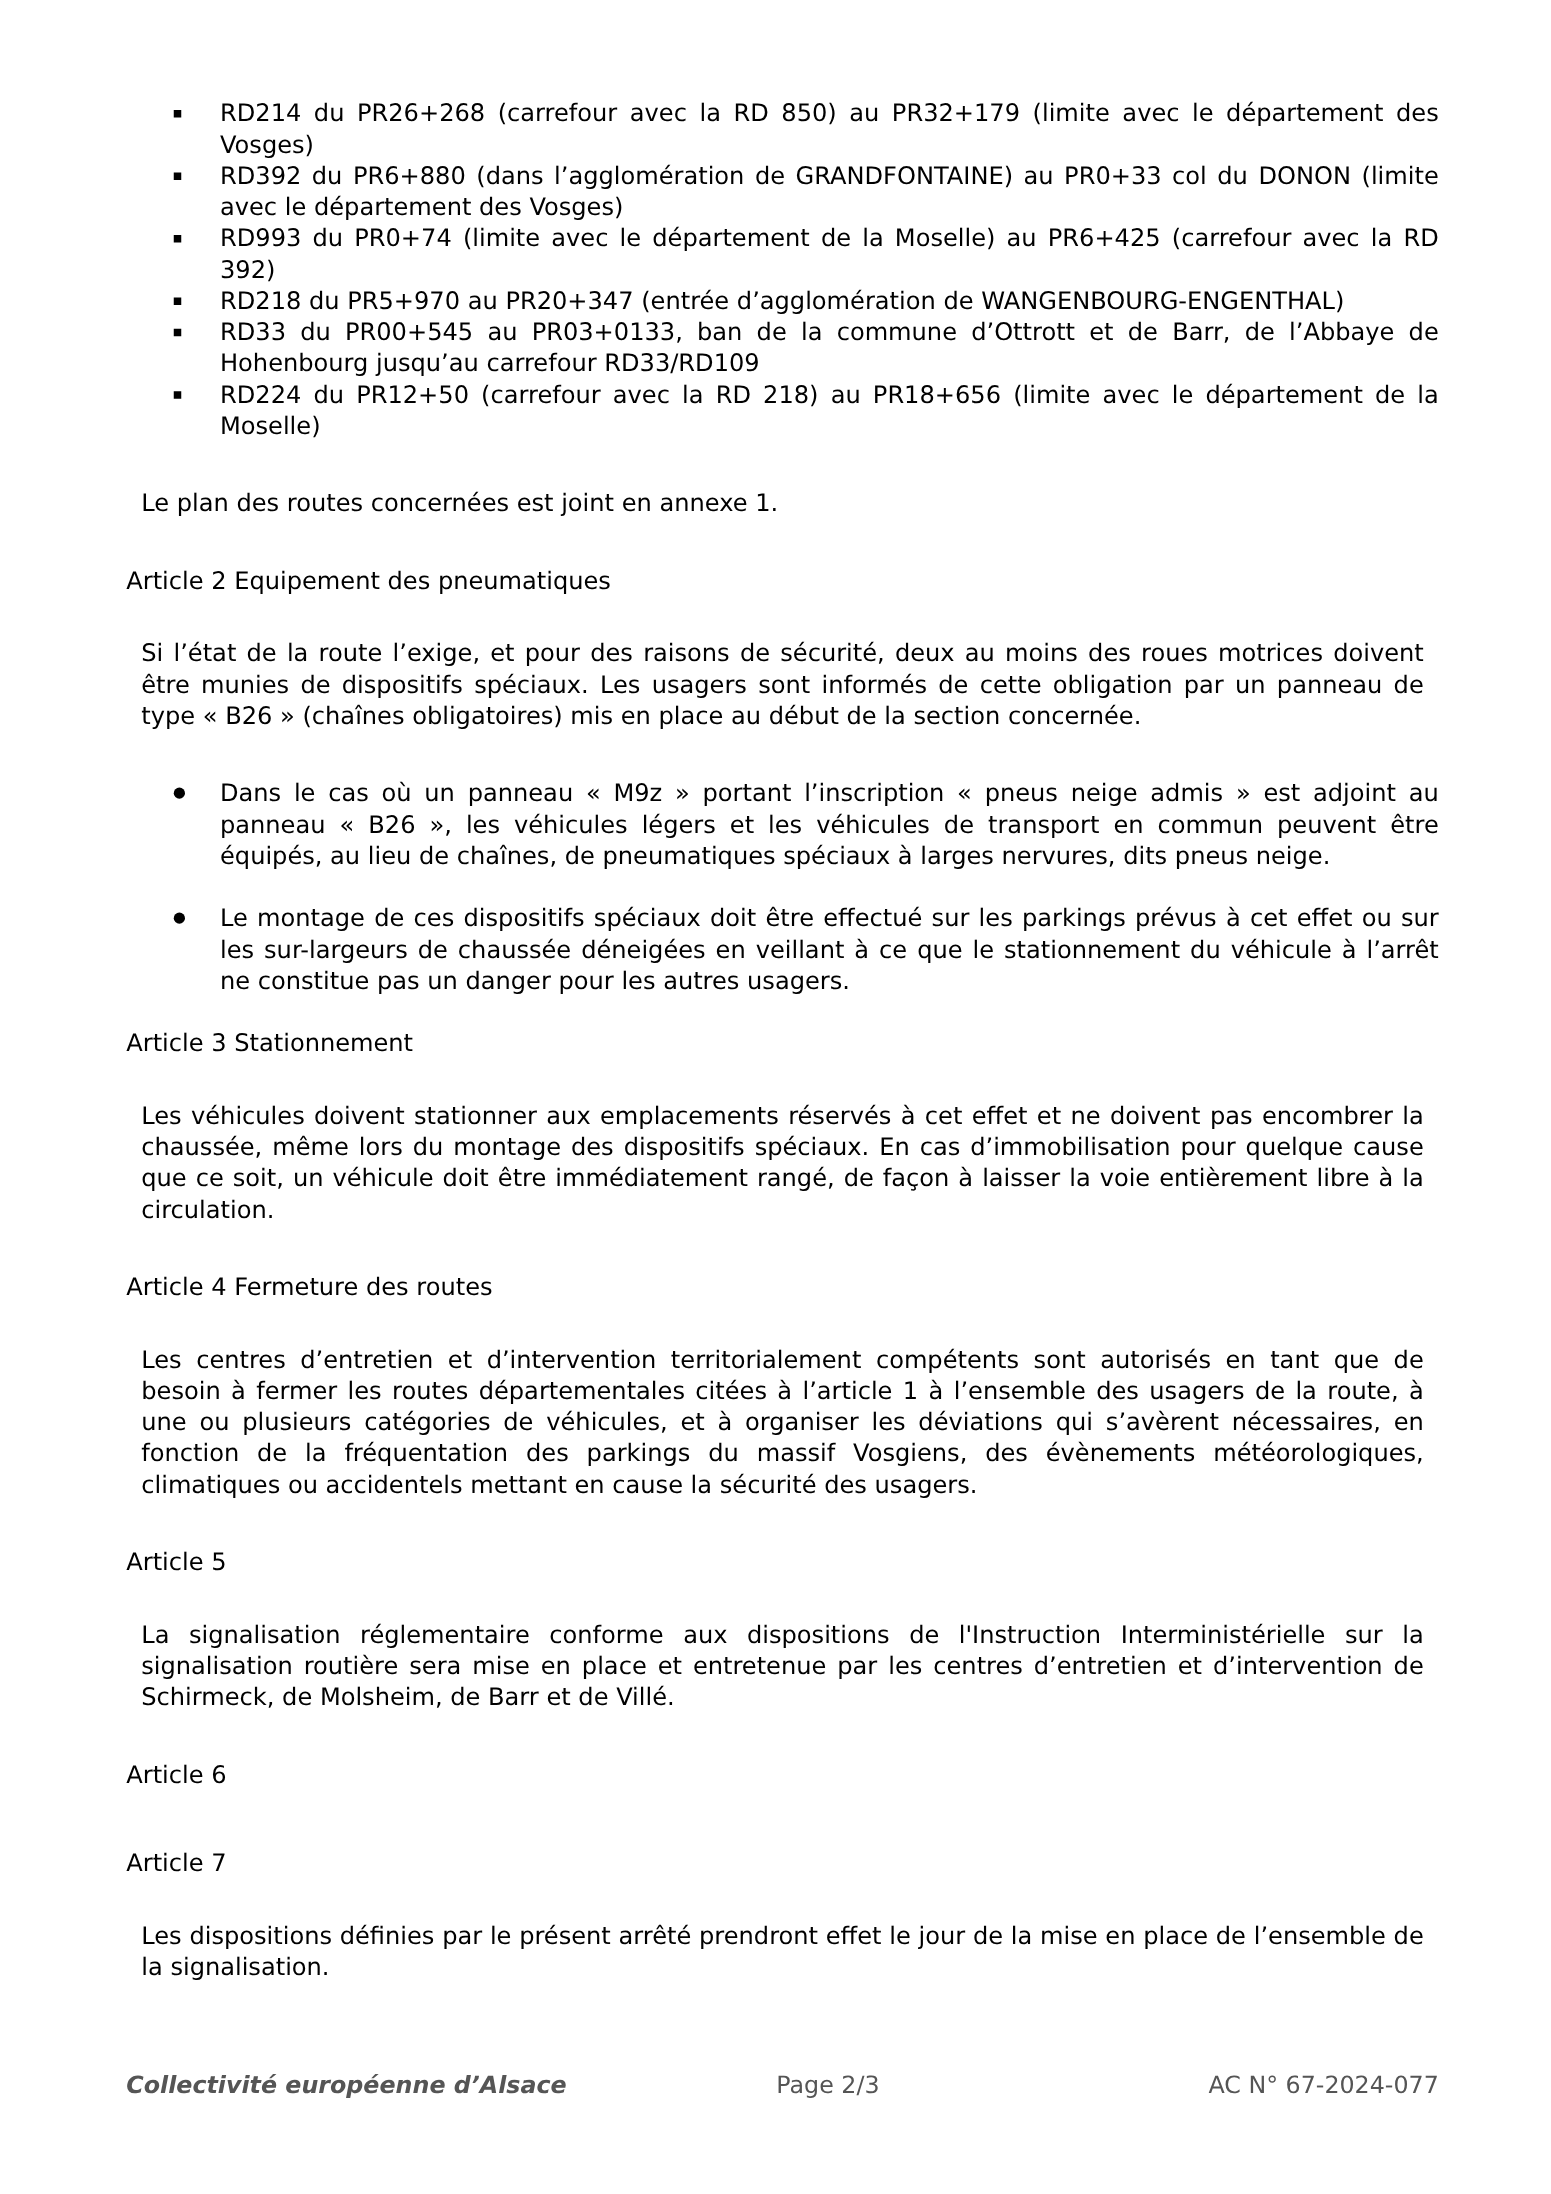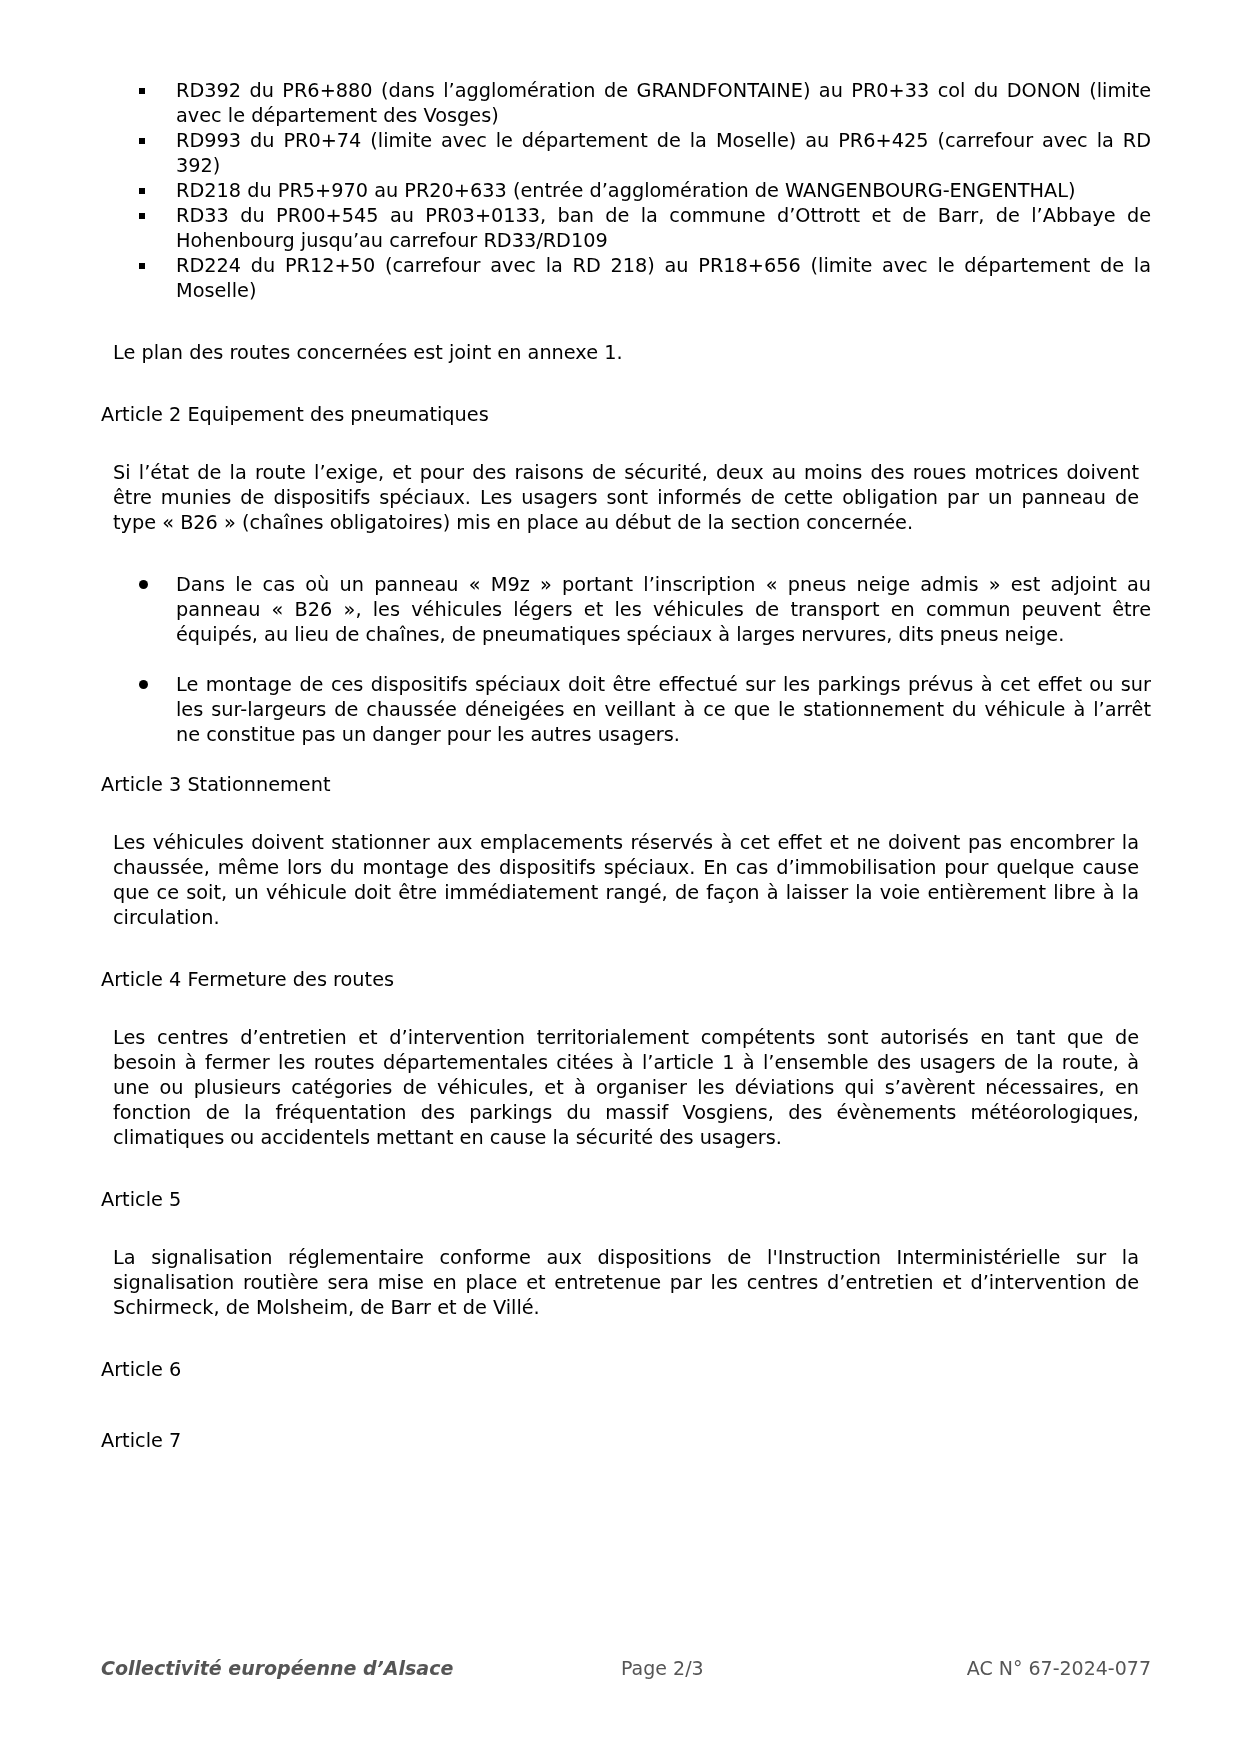--- a/index.html
+++ b/index.html
@@ -21,27 +21,30 @@
   .footer .c { position: absolute; left: 520px; }
   .footer .r { position: absolute; right: 0; }
 </style>
 </head>
 <body>
 
 <div class="page">
   <ul class="blist">
     <li><span class="bul">
           <span class="sq"></span>
+        </span><span>RD214 du PR26+268 (carrefour avec la RD 850) au PR32+179 (limite avec le département des Vosges)</span></li>
+    <li><span class="bul">
+          <span class="sq"></span>
         </span><span>RD392 du PR6+880 (dans l’agglomération de GRANDFONTAINE) au PR0+33 col du DONON (limite avec le département des Vosges)</span></li>
     <li><span class="bul">
           <span class="sq"></span>
         </span><span>RD993 du PR0+74 (limite avec le département de la Moselle) au PR6+425 (carrefour avec la RD 392)</span></li>
     <li><span class="bul">
           <span class="sq"></span>
-        </span><span>RD218 du PR5+970 au PR20+633 (entrée d’agglomération de WANGENBOURG-ENGENTHAL)</span></li>
+        </span><span>RD218 du PR5+970 au PR20+347 (entrée d’agglomération de WANGENBOURG-ENGENTHAL)</span></li>
     <li><span class="bul">
           <span class="sq"></span>
         </span><span>RD33 du PR00+545 au PR03+0133, ban de la commune d’Ottrott et de Barr, de l’Abbaye de Hohenbourg jusqu’au carrefour RD33/RD109</span></li>
     <li><span class="bul">
           <span class="sq"></span>
         </span><span>RD224 du PR12+50 (carrefour avec la RD 218) au PR18+656 (limite avec le département de la Moselle)</span></li>
   </ul>
   <div class="gap1"></div>
   <p>Le plan des routes concernées est joint en annexe 1.</p>
   <div class="gap1"></div>
@@ -73,19 +76,20 @@
   <div class="gap2"></div>
   <p>La signalisation réglementaire conforme aux dispositions de l'Instruction Interministérielle sur la signalisation routière sera mise en place et entretenue par les centres d’entretien et d’intervention de Schirmeck, de Molsheim, de Barr et de Villé.</p>
   <div class="gap1"></div>
 
   <p class="h">Article 6</p>
   <div class="gap2"></div>
   <div class="gap1"></div>
 
   <p class="h">Article 7</p>
   <div class="gap2"></div>
+  <p>Les dispositions définies par le présent arrêté prendront effet le jour de la mise en place de l’ensemble de la signalisation.</p>
 </div>
 
 <div class="footer">
   <span class="l">Collectivité européenne d’Alsace</span>
   <span class="c">Page 2/3</span>
   <span class="r">AC N° 67-2024-077</span>
 </div>
 
 </body></html>

